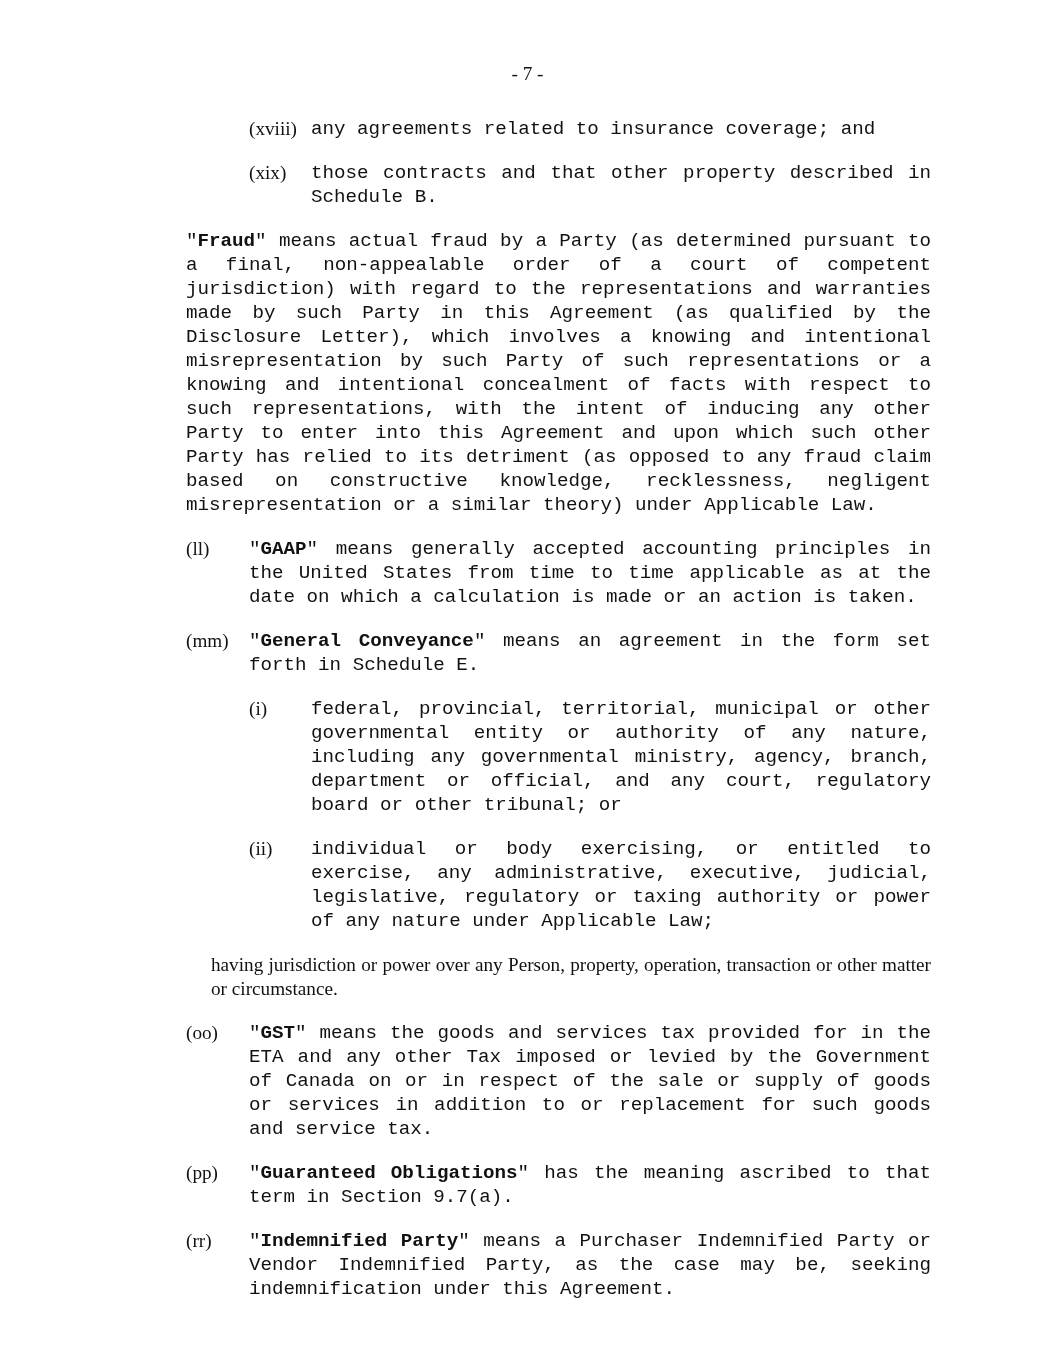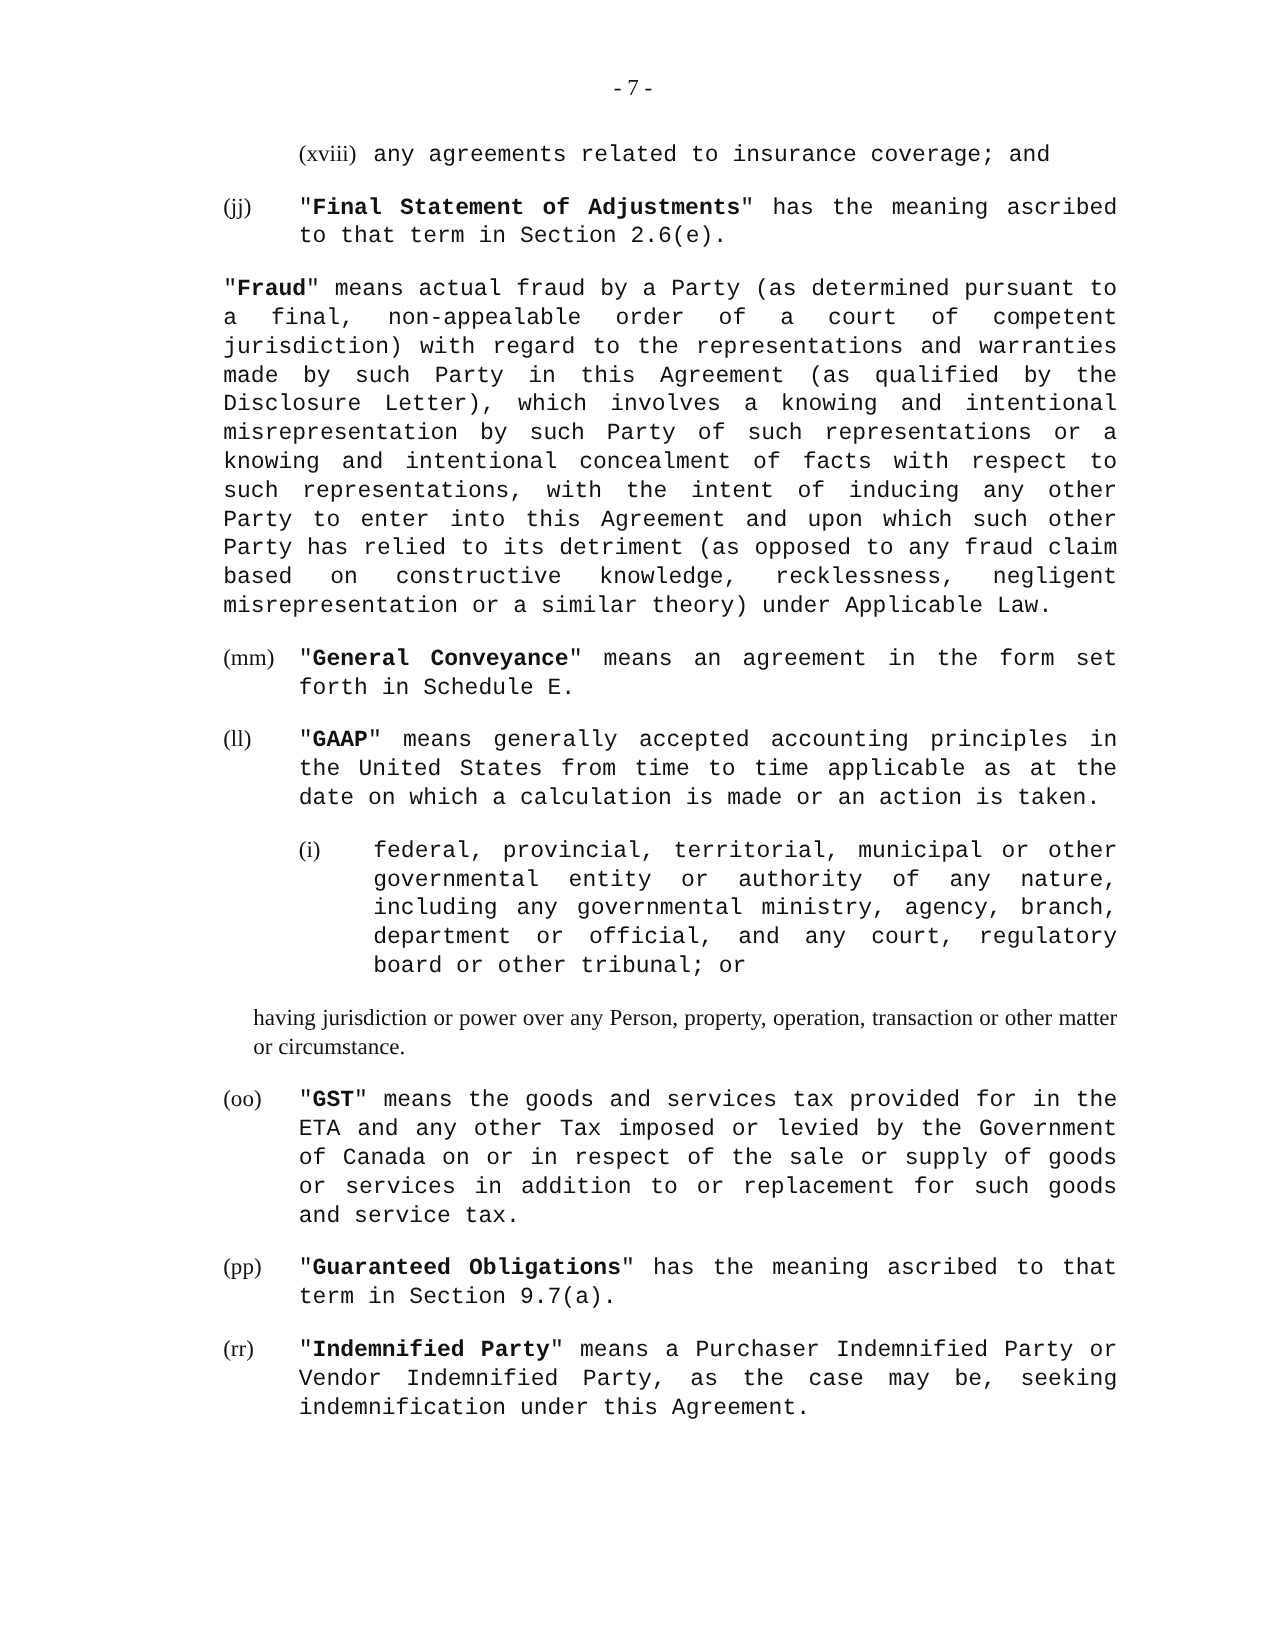--- a/index.html
+++ b/index.html
@@ -63,46 +63,50 @@
 
 <div class="page-number">- 7 -</div>
 
 <div class="content">
 
   <div class="item sub">
     <span class="label">(xviii)</span>
     <span class="body">any agreements related to insurance coverage; and</span>
   </div>
 
+  <div class="item sub">
+    <span class="label">(xix)</span>
+    <span class="body">those contracts and that other property described in Schedule B.</span>
+  </div>
 
-  <div class="item">
-    <span class="label">(jj)</span>
-    <span class="body"><span>"</span><b>Final Statement of Adjustments</b><span>"</span><span> has the meaning ascribed to that term in Section 2.6(e).</span></span>
-  </div>
 
   <div class="item">
     <span class="body"><span>"</span><b>Fraud</b><span>"</span><span> means actual fraud by a Party (as determined pursuant to a final, non-appealable order of a court of competent jurisdiction) with regard to the representations and warranties made by such Party in this Agreement (as qualified by the Disclosure Letter), which involves a knowing and intentional misrepresentation by such Party of such representations or a knowing and intentional concealment of facts with respect to such representations, with the intent of inducing any other Party to enter into this Agreement and upon which such other Party has relied to its detriment (as opposed to any fraud claim based on constructive knowledge, recklessness, negligent misrepresentation or a similar theory) under Applicable Law.</span></span>
   </div>
 
   <div class="item">
-    <span class="label">(mm)</span>
-    <span class="body"><span>"</span><b>General Conveyance</b><span>"</span><span> means an agreement in the form set forth in Schedule E.</span></span>
+    <span class="label">(ll)</span>
+    <span class="body"><span>"</span><b>GAAP</b><span>"</span><span> means generally accepted accounting principles in the United States from time to time applicable as at the date on which a calculation is made or an action is taken.</span></span>
   </div>
 
   <div class="item">
-    <span class="label">(ll)</span>
-    <span class="body"><span>"</span><b>GAAP</b><span>"</span><span> means generally accepted accounting principles in the United States from time to time applicable as at the date on which a calculation is made or an action is taken.</span></span>
+    <span class="label">(mm)</span>
+    <span class="body"><span>"</span><b>General Conveyance</b><span>"</span><span> means an agreement in the form set forth in Schedule E.</span></span>
   </div>
 
 
   <div class="item sub">
     <span class="label">(i)</span>
     <span class="body">federal, provincial, territorial, municipal or other governmental entity or authority of any nature, including any governmental ministry, agency, branch, department or official, and any court, regulatory board or other tribunal; or</span>
   </div>
 
+  <div class="item sub">
+    <span class="label">(ii)</span>
+    <span class="body">individual or body exercising, or entitled to exercise, any administrative, executive, judicial, legislative, regulatory or taxing authority or power of any nature under Applicable Law;</span>
+  </div>
 
   <div class="continuation">having jurisdiction or power over any Person, property, operation, transaction or other matter or circumstance.</div>
 
   <div class="item">
     <span class="label">(oo)</span>
     <span class="body"><span>"</span><b>GST</b><span>"</span><span> means the goods and services tax provided for in the ETA and any other Tax imposed or levied by the Government of Canada on or in respect of the sale or supply of goods or services in addition to or replacement for such goods and service tax.</span></span>
   </div>
 
   <div class="item">
     <span class="label">(pp)</span>

